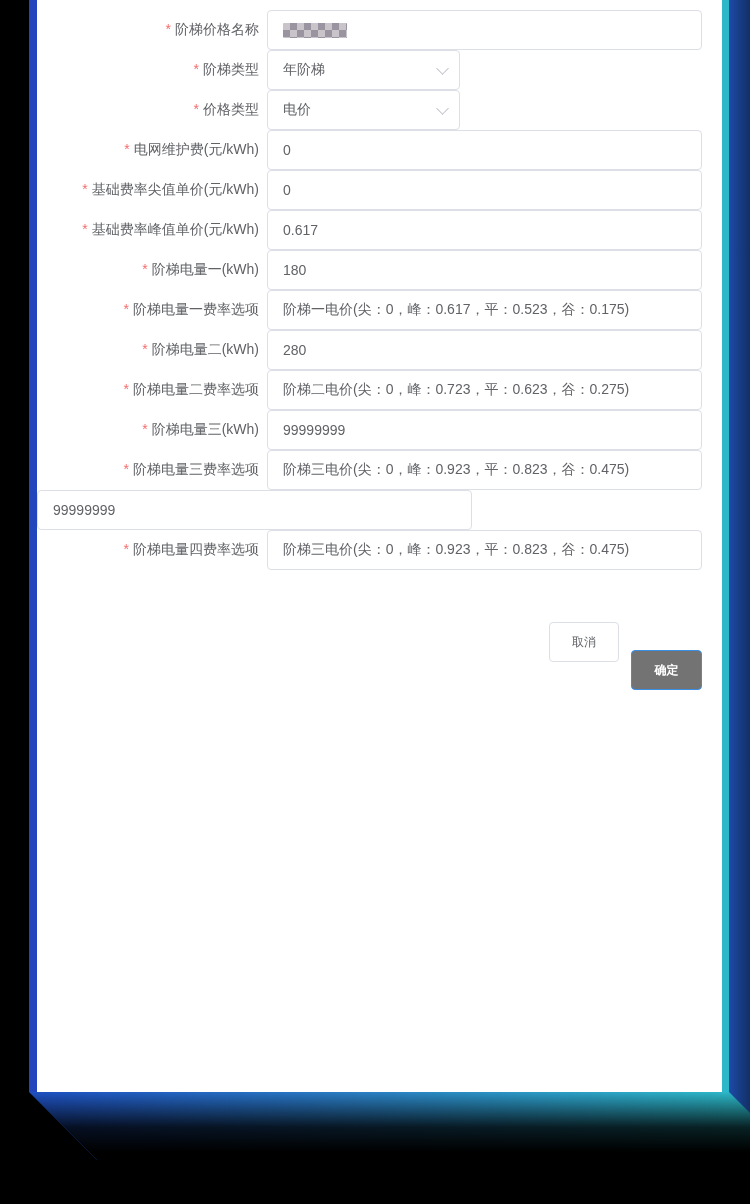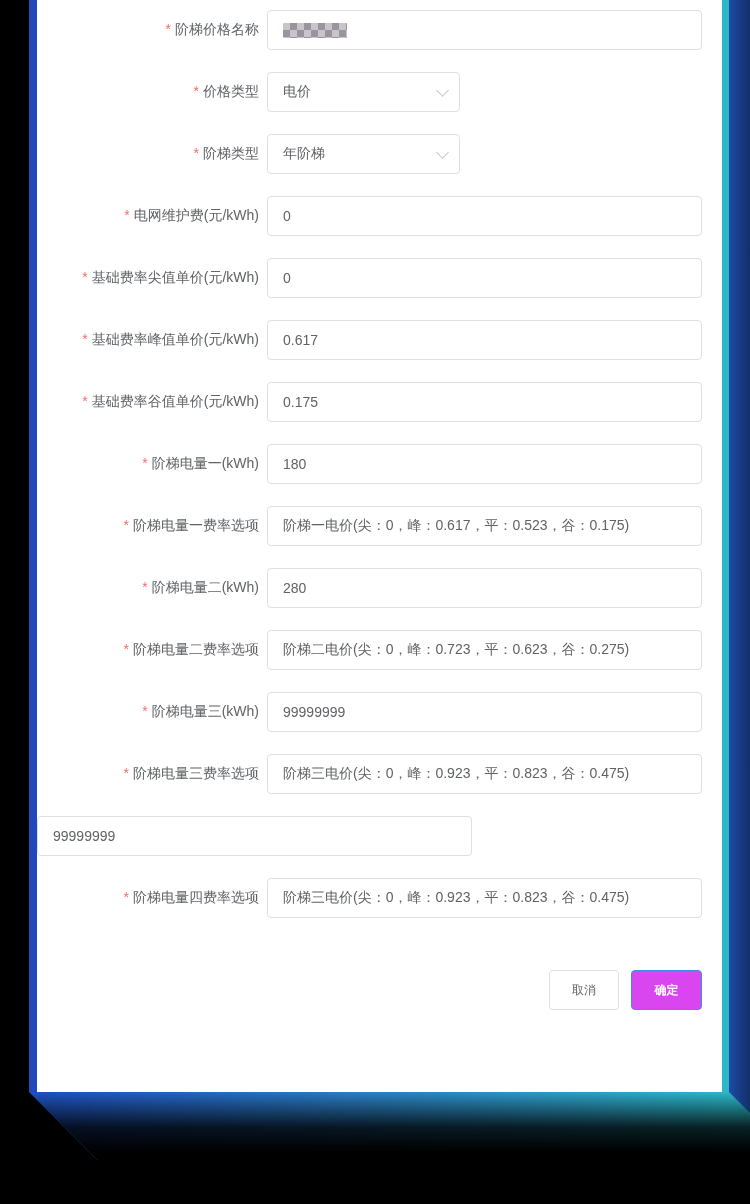--- a/index.html
+++ b/index.html
@@ -14,42 +14,42 @@
               clip-path:polygon(0 0,100% 0,100% 100%,0 1092px);}
   .bottom-band{position:absolute;left:29px;top:1092px;width:721px;height:68px;
                background:linear-gradient(180deg,rgba(0,0,0,0) 0%,rgba(0,0,0,.82) 52%,#000 88%),
                           linear-gradient(90deg,#1e50c2 0%,#2a7ec4 45%,#2cb8c8 97%);
                clip-path:polygon(0 0,100% 0,100% 100%,68px 100%);}
 
   
   .panel{position:absolute;left:37px;top:0;width:685px;height:1092px;background:#fff;
          box-sizing:border-box;padding-top:10px;}
 
-  .row{display:flex;align-items:center;height:40px;margin-bottom:22px;}
+  .row{display:flex;align-items:center;height:40px;}
   .label{width:222px;text-align:right;font-size:14px;color:#606266;flex:none;
          padding-right:8px;box-sizing:content-box;white-space:nowrap;}
   .star{color:#f56c6c;margin-right:4px;}
   .control{position:relative;flex:none;}
   .input,.select{box-sizing:border-box;height:40px;border:1px solid #dcdfe6;border-radius:4px;
          background:#fff;display:flex;align-items:center;padding:0 15px;font-size:14px;
          color:#606266;}
   .input{width:435px;}
   .select{width:193px;cursor:pointer;}
   .chev{position:absolute;right:13px;top:14px;width:8px;height:8px;
         border-right:1.4px solid #c0c4cc;border-bottom:1.4px solid #c0c4cc;
         transform:rotate(45deg);}
   .mosaic{width:64px;height:15px;margin-top:1px;
           background:repeating-conic-gradient(#9a94a1 0% 25%,#c9c4ca 0% 50%);
           background-size:14px 14px;border-radius:1px;}
 
   .footer{margin-top:52px;padding-right:20px;display:flex;justify-content:flex-end;gap:12px;}
   .btn{box-sizing:border-box;height:40px;border-radius:4px;font-size:12px;cursor:pointer;
        font-family:inherit;display:inline-flex;align-items:center;justify-content:center;}
   .btn-cancel{width:70px;background:#fff;border:1px solid #dcdfe6;color:#606266;}
-  .btn-confirm{width:71px;background:#d946ef;border:1px solid #3a8ee6;color:#fff;font-weight:bold;}
+  .btn-confirm{width:71px;background:#737373;border:1px solid #3a8ee6;color:#fff;font-weight:bold;margin-top:28px;}
 </style>
 </head>
 <body>
 
 <div class="stage">
   <div class="left-stripe"></div>
   <div class="bottom-band"></div>
   <div class="right-cyan"></div>
   <div class="right-blue"></div>
 
@@ -57,33 +57,33 @@
     <div id="form-rows">
         <div class="row">
           <div class="label"><span class="star">*</span><span>阶梯价格名称</span></div>
           <div class="control">
             <div class="input">
               <span class="mosaic"></span>
             </div>
           </div>
         </div>
         <div class="row">
-          <div class="label"><span class="star">*</span><span>价格类型</span></div>
+          <div class="label"><span class="star">*</span><span>阶梯类型</span></div>
           <div class="control">
             <div class="select">
-              <span>电价</span>
+              <span>年阶梯</span>
             </div>
             <span class="chev"></span>
           </div>
         </div>
         <div class="row">
-          <div class="label"><span class="star">*</span><span>阶梯类型</span></div>
+          <div class="label"><span class="star">*</span><span>价格类型</span></div>
           <div class="control">
             <div class="select">
-              <span>年阶梯</span>
+              <span>电价</span>
             </div>
             <span class="chev"></span>
           </div>
         </div>
         <div class="row">
           <div class="label"><span class="star">*</span><span>电网维护费(元/kWh)</span></div>
           <div class="control">
             <div class="input">
               <span>0</span>
             </div>
@@ -95,28 +95,20 @@
             <div class="input">
               <span>0</span>
             </div>
           </div>
         </div>
         <div class="row">
           <div class="label"><span class="star">*</span><span>基础费率峰值单价(元/kWh)</span></div>
           <div class="control">
             <div class="input">
               <span>0.617</span>
-            </div>
-          </div>
-        </div>
-        <div class="row">
-          <div class="label"><span class="star">*</span><span>基础费率谷值单价(元/kWh)</span></div>
-          <div class="control">
-            <div class="input">
-              <span>0.175</span>
             </div>
           </div>
         </div>
         <div class="row">
           <div class="label"><span class="star">*</span><span>阶梯电量一(kWh)</span></div>
           <div class="control">
             <div class="input">
               <span>180</span>
             </div>
           </div>

